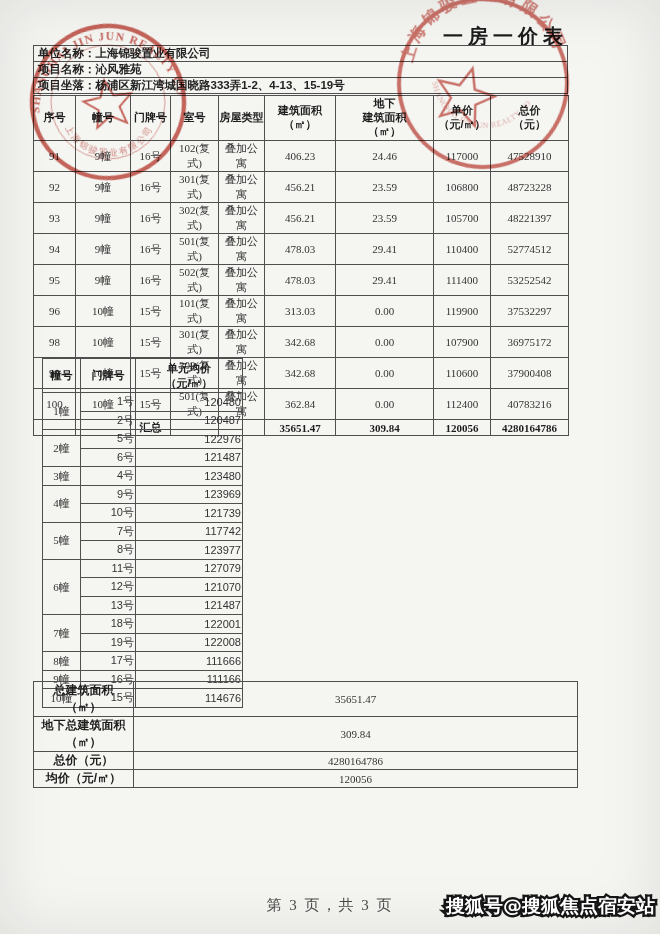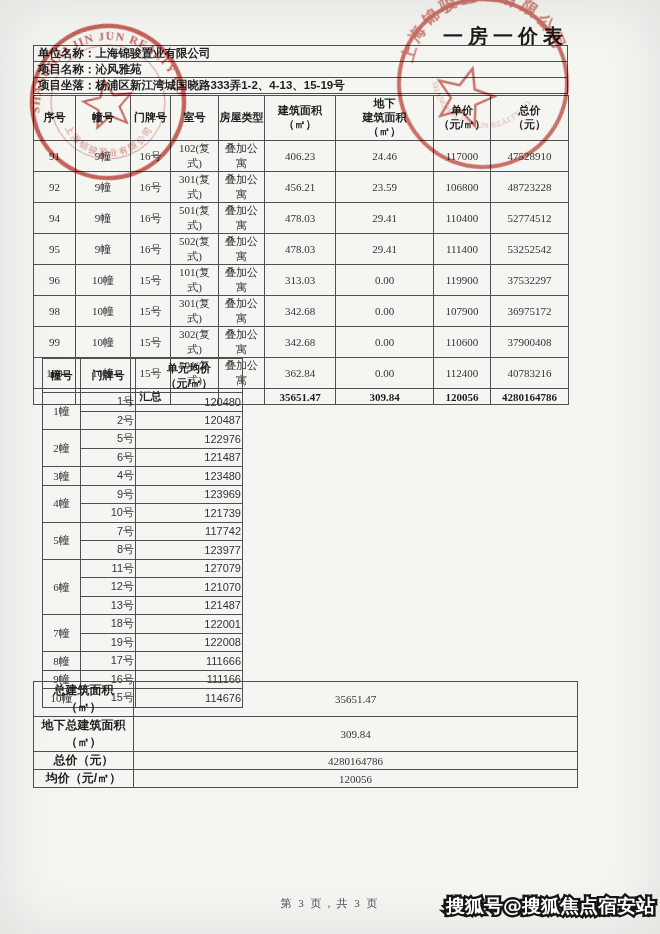--- a/index.html
+++ b/index.html
@@ -38,21 +38,21 @@
   .unit-table thead th{height:31px;}
   .unit-table tbody th{font-family:"Liberation Serif",serif;font-weight:normal;color:#333;}
   .unit-table td{height:15.5px;font-size:11px;text-align:right;font-family:Liberation Sans, sans-serif;color:#333;}
   
   .summary-table{position:absolute;left:33px;top:681px;width:544px;}
   .summary-table th{height:17px;font-size:12px;font-weight:bold;text-align:center;color:#1d1d1d;padding:0 2px;}
   .summary-table td{font-size:11px;text-align:center;font-family:"Liberation Serif",serif;color:#333;}
   
   .footer{
     position:absolute;top:896px;left:0;width:660px;text-align:center;
-    font-size:11px;color:#4a4a4a;font-family:"Liberation Serif",serif;letter-spacing:2px;
+    font-size:15px;color:#4a4a4a;font-family:"Liberation Serif",serif;letter-spacing:2px;
   }
   
   .watermark{
     position:absolute;top:893px;right:5px;
     font-size:19px;font-weight:bold;color:#ffffff;
     -webkit-text-stroke:5px #161616;paint-order:stroke fill;
     text-shadow:0 0 2px #161616;
     letter-spacing:0;transform:scaleY(.95);
     font-family:"DejaVu Sans",sans-serif;
   }
@@ -128,20 +128,31 @@
         <tr>
           <td>92</td>
           <td>9幢</td>
           <td>16号</td>
           <td>301(复式)</td>
           <td>叠加公寓</td>
           <td>456.21</td>
           <td>23.59</td>
           <td>106800</td>
           <td>48723228</td>
+        </tr>
+        <tr>
+          <td>93</td>
+          <td>9幢</td>
+          <td>16号</td>
+          <td>302(复式)</td>
+          <td>叠加公寓</td>
+          <td>456.21</td>
+          <td>23.59</td>
+          <td>105700</td>
+          <td>48221397</td>
         </tr>
         <tr>
           <td>94</td>
           <td>9幢</td>
           <td>16号</td>
           <td>501(复式)</td>
           <td>叠加公寓</td>
           <td>478.03</td>
           <td>29.41</td>
           <td>110400</td>

